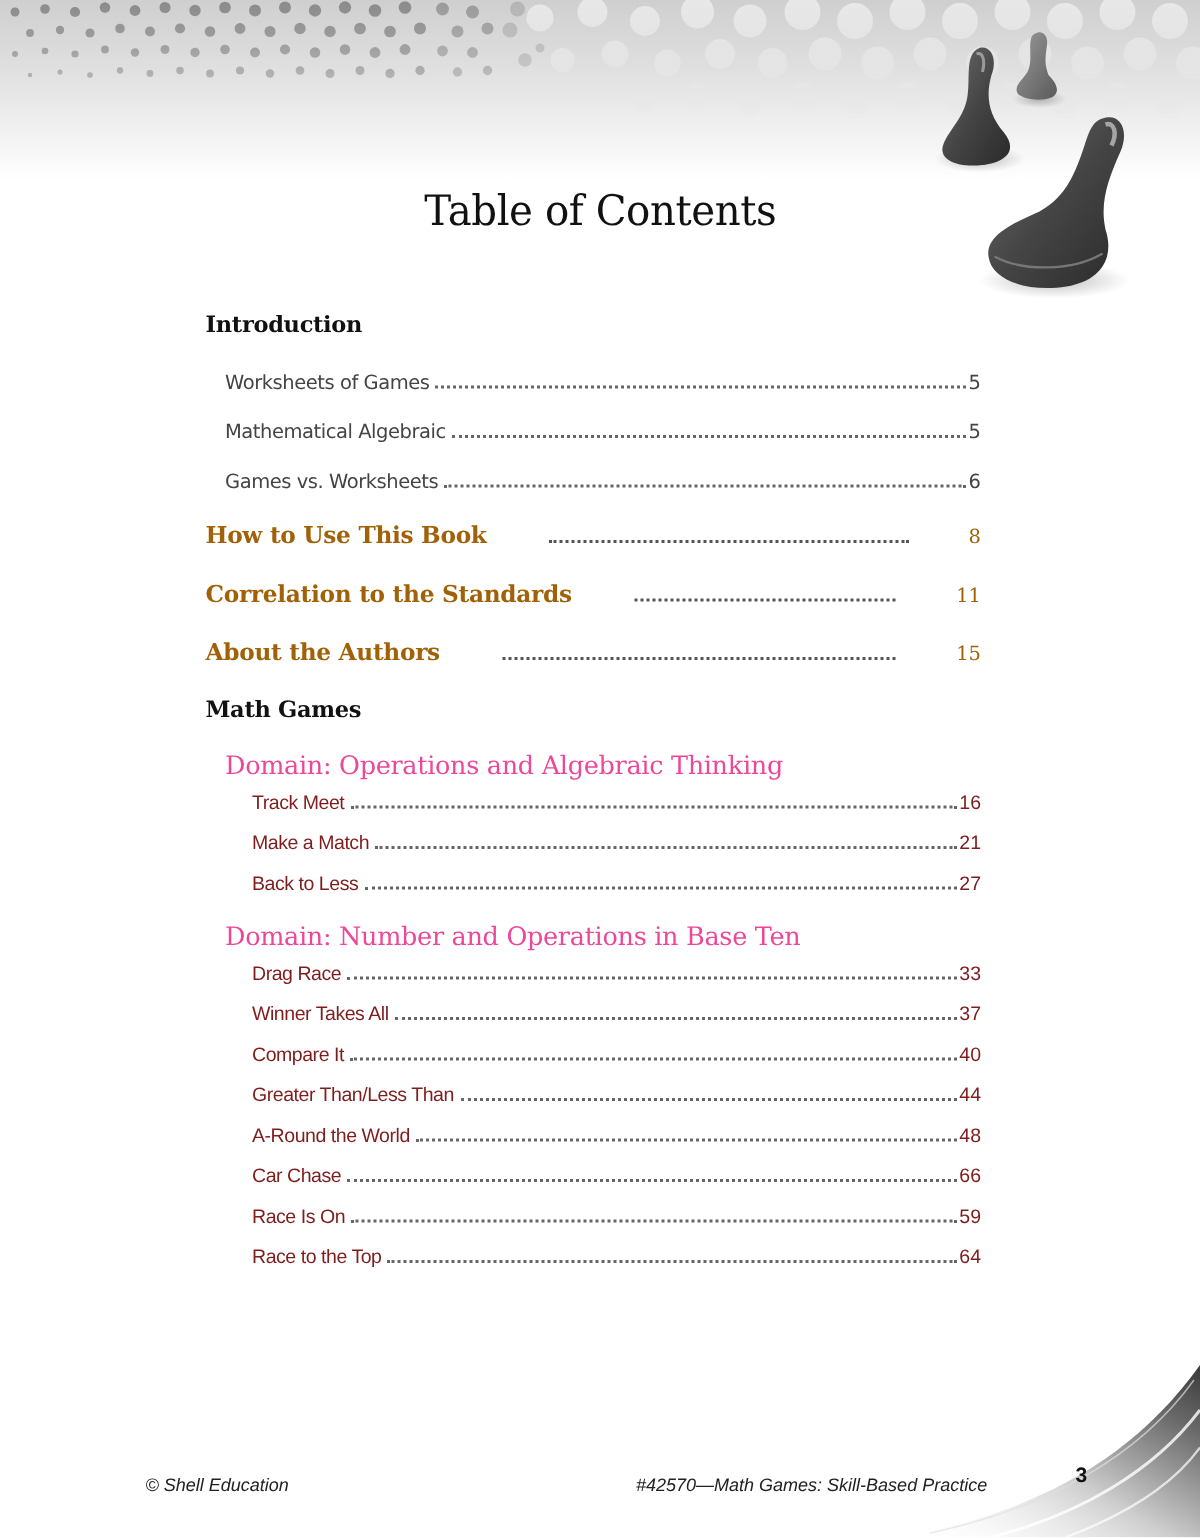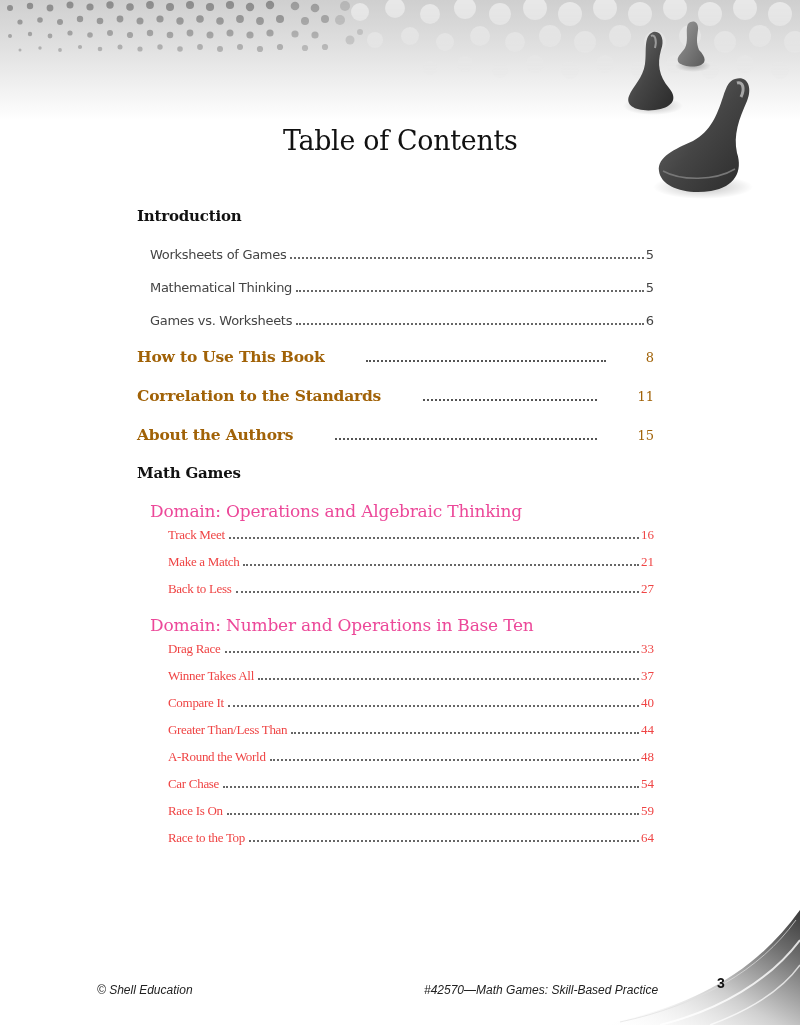--- a/index.html
+++ b/index.html
@@ -30,21 +30,21 @@
     border-bottom: 2px dotted #555; margin-bottom: 3px; margin-left: 2px; margin-right: 2px;
   }
   .row .page { flex: 0 0 auto; }
 
   .h1 { left: 137px; width: 517px; font-size: 15.5px; font-weight: bold; color: #a16207; gap: 38px; }
   .h1 .label { letter-spacing: -0.2px; }
   .sec { font-size: 15px; font-weight: bold; color: #111; position: absolute; left: 137px; letter-spacing: -0.2px; }
   .sub { left: 150px; width: 504px; font-size: 13px; color: #444; font-family: "DejaVu Sans", sans-serif; font-weight: normal; }
   .sub .label { letter-spacing: -0.3px; }
   .dom { position: absolute; left: 150px; font-size: 17px; font-weight: normal; color: #ec4899; letter-spacing: -0.2px; }
-  .game { left: 168px; width: 486px; font-size: 13px; color: #ef4444; font-family: Liberation Serif, serif; }
+  .game { left: 168px; width: 486px; font-size: 13px; color: #7f1d1d; font-family: Liberation Sans, sans-serif; }
   .game .label { letter-spacing: -0.3px; }
   .leader-light { border-bottom-color: #666 !important; }
 
   .footer-left, .footer-mid {
     position: absolute; top: 983px; font-family: "Liberation Sans", sans-serif;
     font-style: italic; font-size: 12px; color: #222;
   }
   .footer-left { left: 97px; }
   .footer-mid { left: 424px; }
   .page-num {
@@ -230,21 +230,21 @@
 <div class="toc">
 
   <div class="sec" style="top:195px;">Introduction</div>
 
   <div class="row sub" style="top:234px;">
     <span class="label">Worksheets of Games</span>
     <span class="leader leader-light"></span>
     <span class="page">5</span>
   </div>
   <div class="row sub" style="top:267px;">
-    <span class="label">Mathematical Thinking</span>
+    <span class="label">Mathematical Algebraic</span>
     <span class="leader leader-light"></span>
     <span class="page">5</span>
   </div>
   <div class="row sub" style="top:300px;">
     <span class="label">Games vs. Worksheets</span>
     <span class="leader leader-light"></span>
     <span class="page">6</span>
   </div>
 
   <div class="row h1" style="top:334px;">
@@ -306,21 +306,21 @@
     <span class="page">44</span>
   </div>
   <div class="row game" style="top:736px;">
     <span class="label">A-Round the World</span>
     <span class="leader leader-light"></span>
     <span class="page">48</span>
   </div>
   <div class="row game" style="top:763px;">
     <span class="label">Car Chase</span>
     <span class="leader leader-light"></span>
-    <span class="page">54</span>
+    <span class="page">66</span>
   </div>
   <div class="row game" style="top:790px;">
     <span class="label">Race Is On</span>
     <span class="leader leader-light"></span>
     <span class="page">59</span>
   </div>
   <div class="row game" style="top:817px;">
     <span class="label">Race to the Top</span>
     <span class="leader leader-light"></span>
     <span class="page">64</span>

